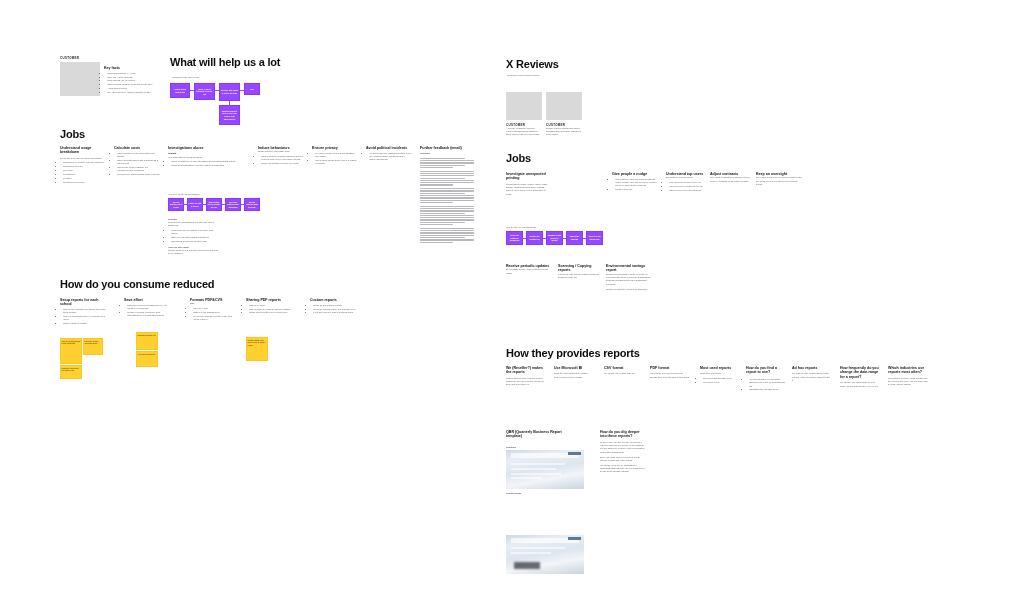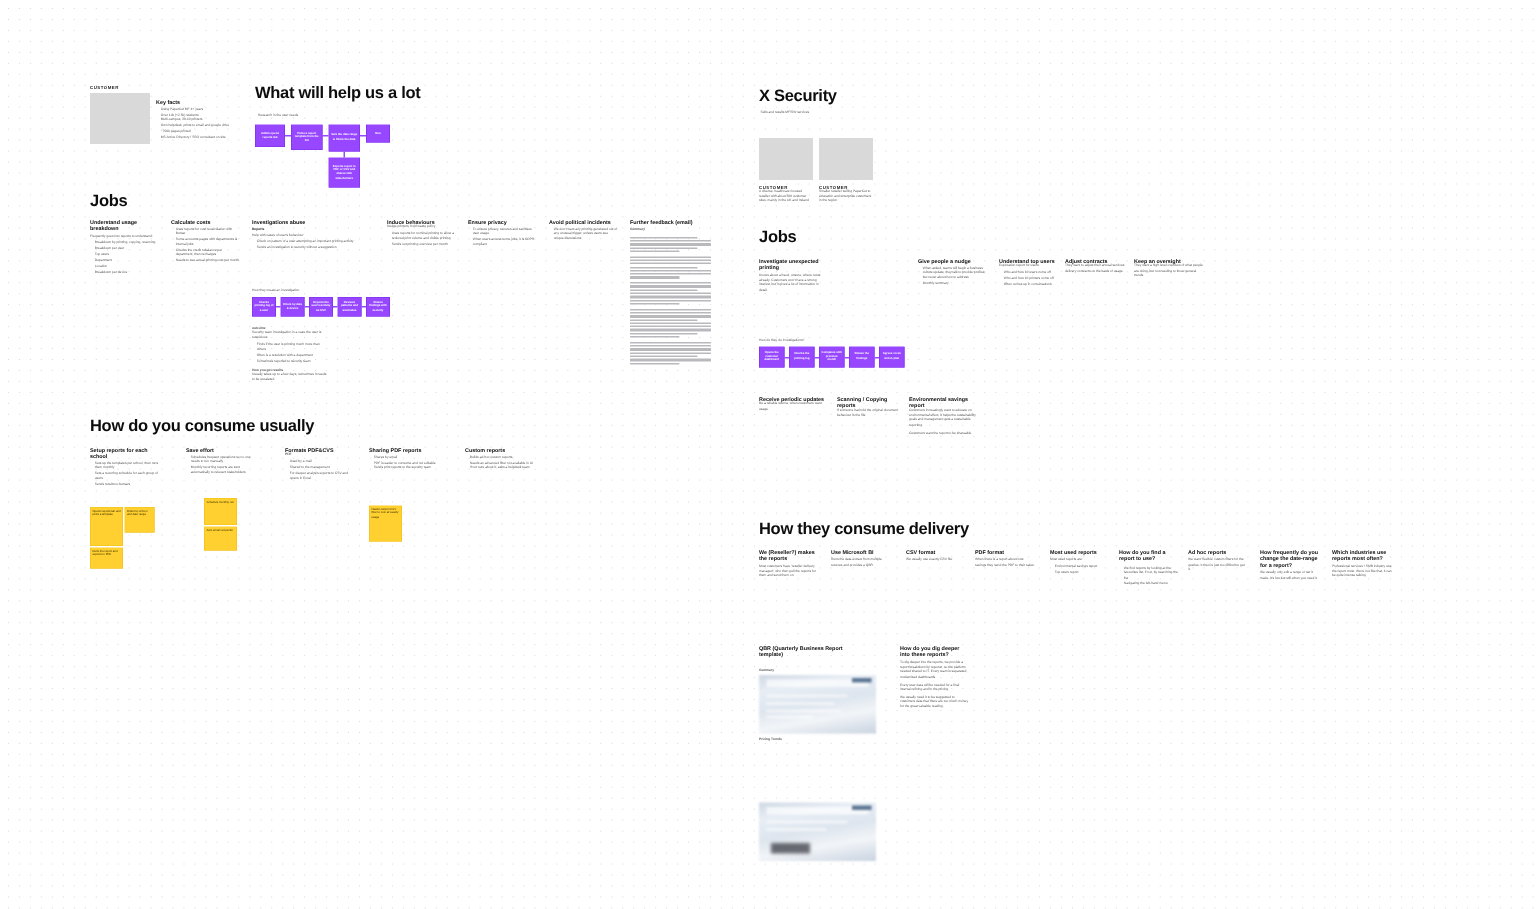--- a/index.html
+++ b/index.html
@@ -213,21 +213,21 @@
       <span style="margin-top:2.5px;"></span>
         <span></span>
         <span></span>
         <span></span>
         <span class="m"></span>
         <span></span>
         <span class="s"></span>
     </div>
   </div>
 
-  <div class="abs h1" style="left:60px;top:278px;">How do you consume usually</div>
+  <div class="abs h1" style="left:60px;top:278px;">How do you consume reduced</div>
 
   <div class="abs col" style="left:60px;top:298px;">
     <div class="h3">Setup reports for each school</div>
     <ul class="tiny">
       <li>Sets up the templates per school, then runs them monthly</li>
       <li>Sets a recurring schedule for each group of users</li>
       <li>Sends results to bursars</li>
     </ul>
   </div>
   <div class="abs" style="left:60px;top:338px;width:48px;height:42px;">
@@ -270,21 +270,21 @@
   <div class="abs col" style="left:310px;top:298px;">
     <div class="h3">Custom reports</div>
     <ul class="tiny">
       <li>Builds ad-hoc custom reports</li>
       <li>Needs an advanced filter not available in UI</li>
       <li>If not sure about it, asks a helpdesk team</li>
     </ul>
   </div>
   <div class="abs sticky yellow" style="left:246px;top:337px;width:22px;height:24px;">Needs custom CSV filter to look at weekly usage</div>
 
-  <div class="abs h1" style="left:506px;top:58px;">X Security</div>
+  <div class="abs h1" style="left:506px;top:58px;">X Reviews</div>
   <div class="abs tiny" style="left:507px;top:74px;">Sells and resells MF/SW services</div>
 
   <div class="abs imgbox" style="left:506px;top:92px;width:36px;height:28px;"></div>
   <div class="abs imgbox" style="left:546px;top:92px;width:36px;height:28px;"></div>
 
   <div class="abs" style="left:506px;top:123px;width:36px;">
     <div class="eyebrow">CUSTOMER</div>
     <div class="tiny">A diverse, healthcare focused reseller with about 300 customer sites, mainly in the UK and Ireland</div>
   </div>
   <div class="abs" style="left:546px;top:123px;width:36px;">
@@ -350,21 +350,21 @@
     <div class="tiny">If someone had told the original document behaviour is the file.</div>
   </div>
 
   <div class="abs col" style="left:606px;top:264px;">
     <div class="h3">Environmental savings report</div>
     <div class="tiny">Customers increasingly want to educate on environmental effect, it helps the sustainability goals and management gets a sustainable reporting.</div>
     <div class="gap"></div>
     <div class="tiny">Customers want the report to be shareable.</div>
   </div>
 
-  <div class="abs h1" style="left:506px;top:347px;">How they consume delivery</div>
+  <div class="abs h1" style="left:506px;top:347px;">How they provides reports</div>
 
   <div class="abs" style="left:506px;top:366px;width:40px;">
     <div class="h3">We (Reseller?) makes the reports</div>
     <div class="gap"></div>
     <div class="tiny">Most customers have 'reseller delivery managed', who then pull the reports for them and send them on.</div>
   </div>
 
   <div class="abs" style="left:554px;top:366px;width:40px;">
     <div class="h3">Use Microsoft BI</div>
     <div class="gap"></div>

